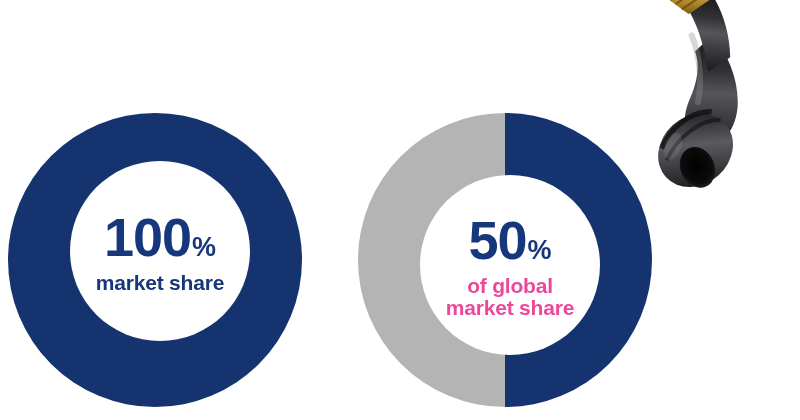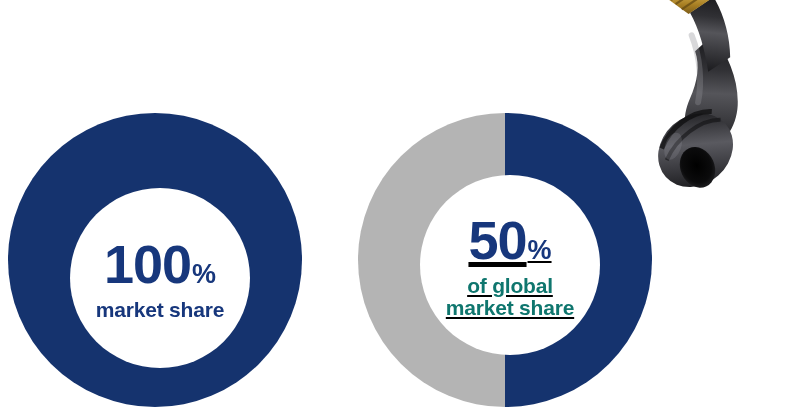--- a/index.html
+++ b/index.html
@@ -40,23 +40,23 @@
     background: #ffffff;
     display: flex;
     flex-direction: column;
     align-items: center;
     justify-content: center;
     text-align: center;
     line-height: 1;
   }
 
   #donut-domestic       { left: 8px;   top: 113px; width: 294px; height: 294px; }
-  #donut-domestic-hole  { left: 70px;  top: 188px; width: 180px; height: 180px; }
+  #donut-domestic-hole  { left: 70px;  top: 161px; width: 180px; height: 180px; }
   #donut-global         { left: 358px; top: 113px; width: 294px; height: 294px; }
-  #donut-global-hole    { left: 420px; top: 175px; width: 180px; height: 180px; text-decoration: underline; }
+  #donut-global-hole    { left: 420px; top: 175px; width: 180px; height: 180px; }
 
   
   .pct-line {
     display: flex;
     align-items: baseline;
     justify-content: center;
     margin-bottom: 7px;
   }
   .pct-value {
     font-size: 54px;
@@ -106,21 +106,21 @@
     </div>
   </div>
 
   <div class="donut" id="donut-global" style="background: conic-gradient(rgb(21, 51, 110) 0deg, rgb(21, 51, 110) 180deg, rgb(180, 180, 180) 180deg, rgb(180, 180, 180) 360deg);"></div>
 
   <div class="donut-hole" id="donut-global-hole">
     <div class="pct-line">
       <span class="pct-value" style="color: rgb(23, 55, 124);">50</span>
       <span class="pct-sign" style="color: rgb(23, 55, 124);">%</span>
     </div>
-    <div class="caption" style="color: #0f766e; text-align: center;">
+    <div class="caption" style="color: #ec4899; text-align: center;">
       <span class="caption-line">of global</span>
       <span class="caption-line">market share</span>
     </div>
   </div>
 
   <svg id="valve-stem-photo" viewBox="0 0 208 205">
     <defs>
       <linearGradient id="rubberBody" x1="0" y1="1" x2="1" y2="0">
         <stop offset="0" stop-color="#17171a"></stop>
         <stop offset="0.30" stop-color="#3a3a3e"></stop>

